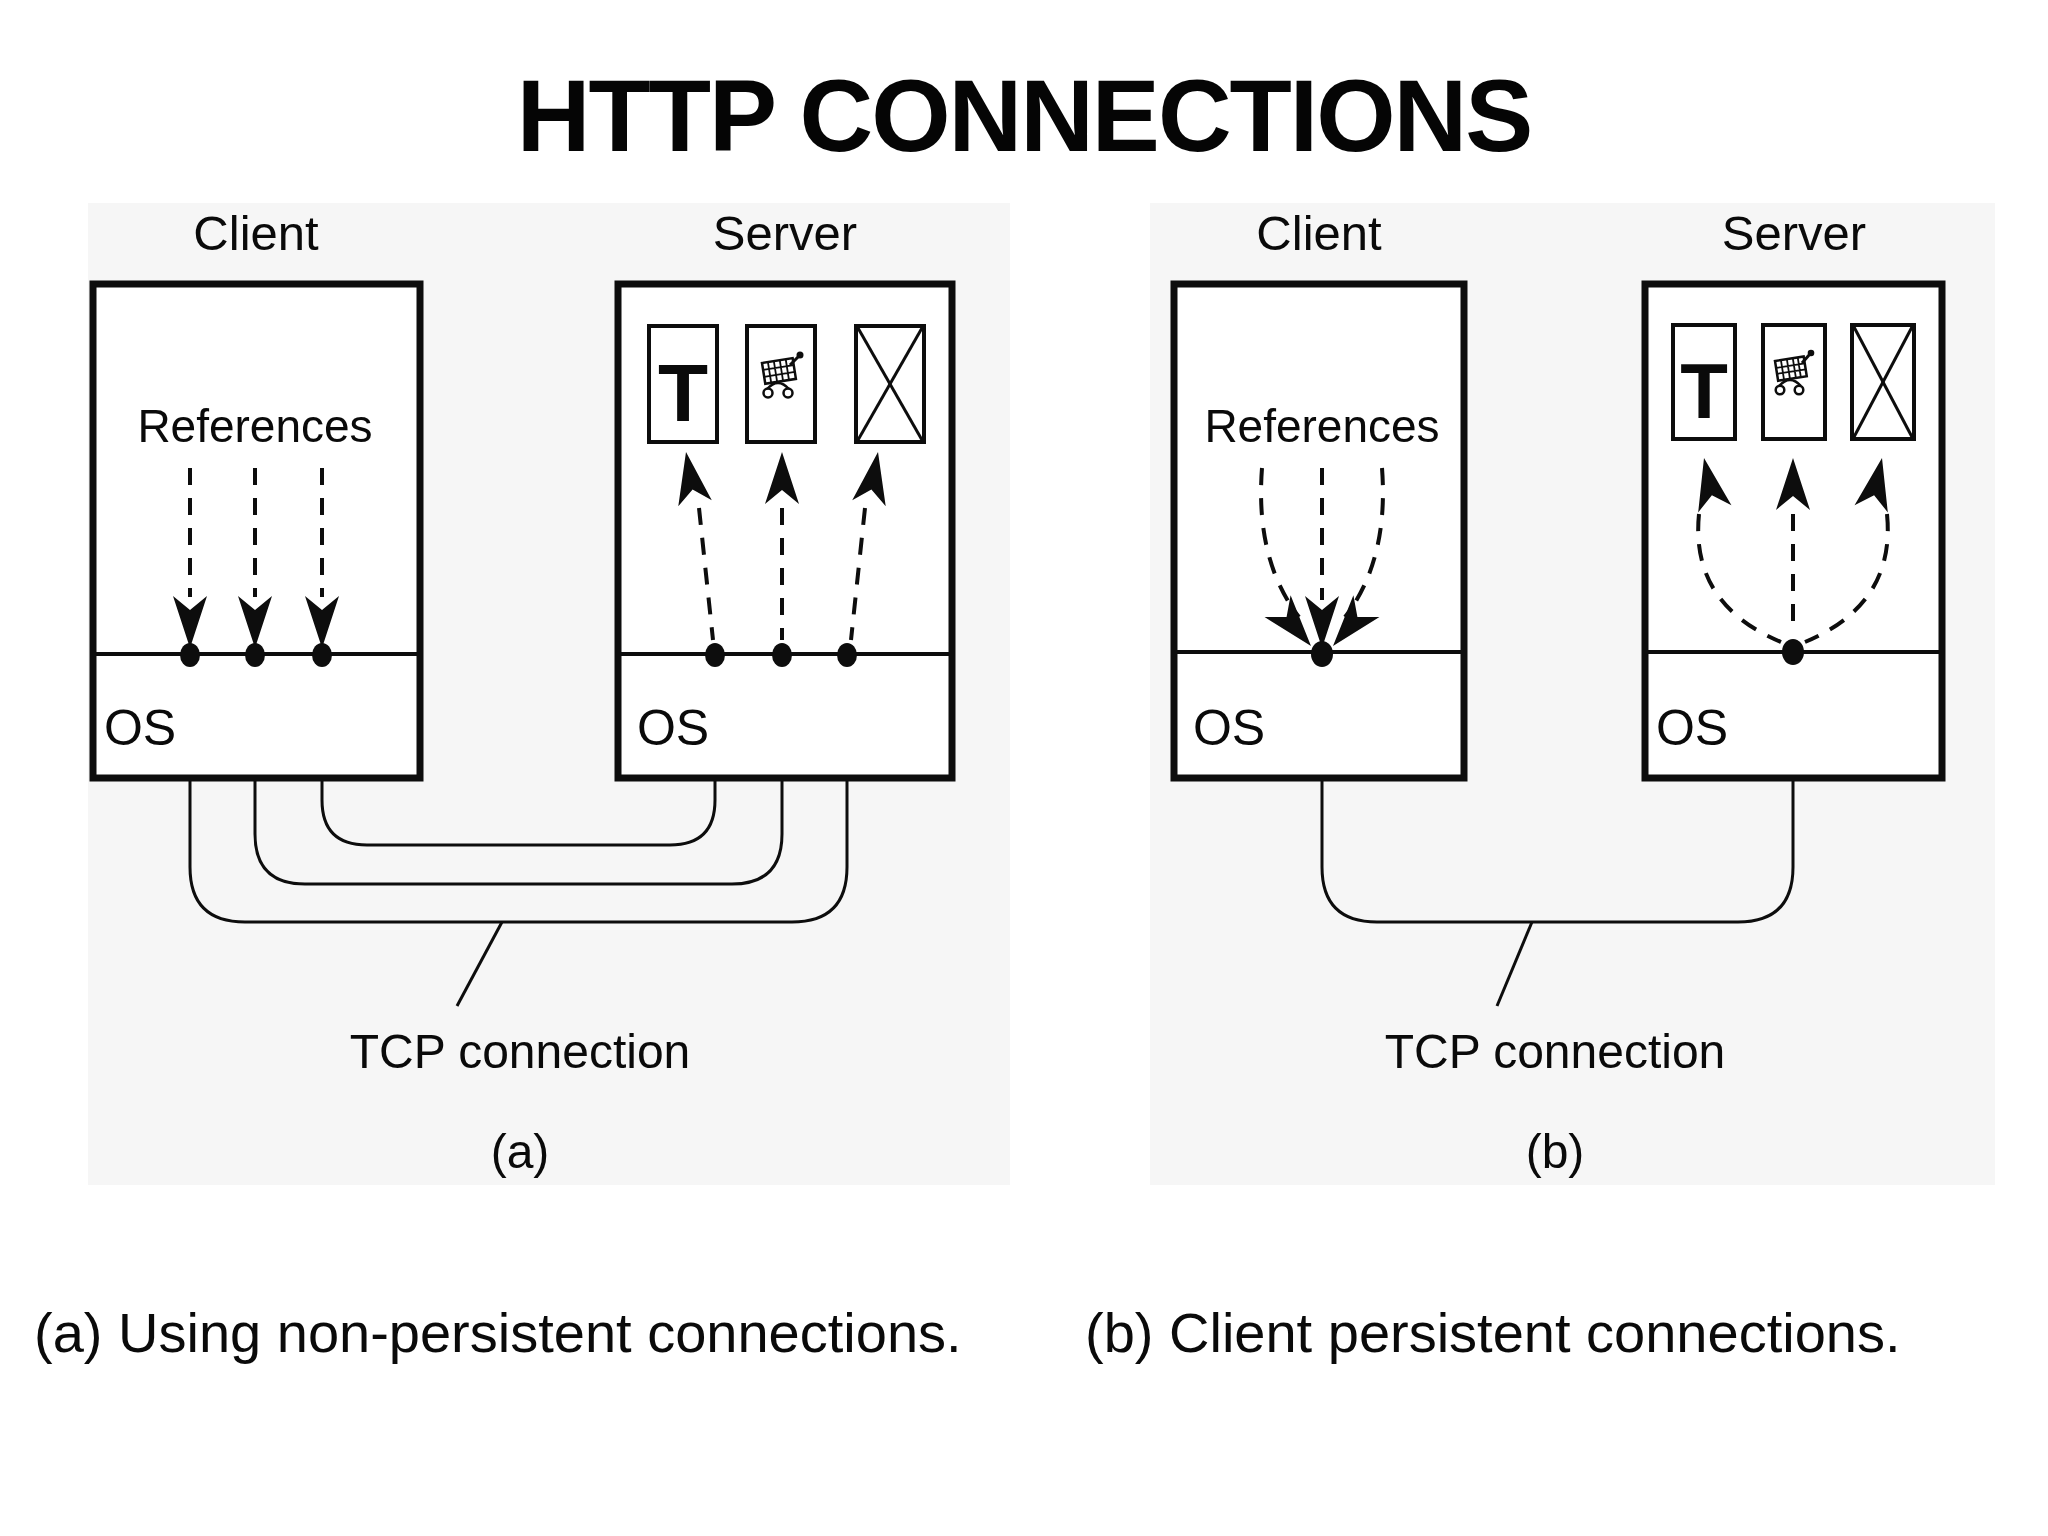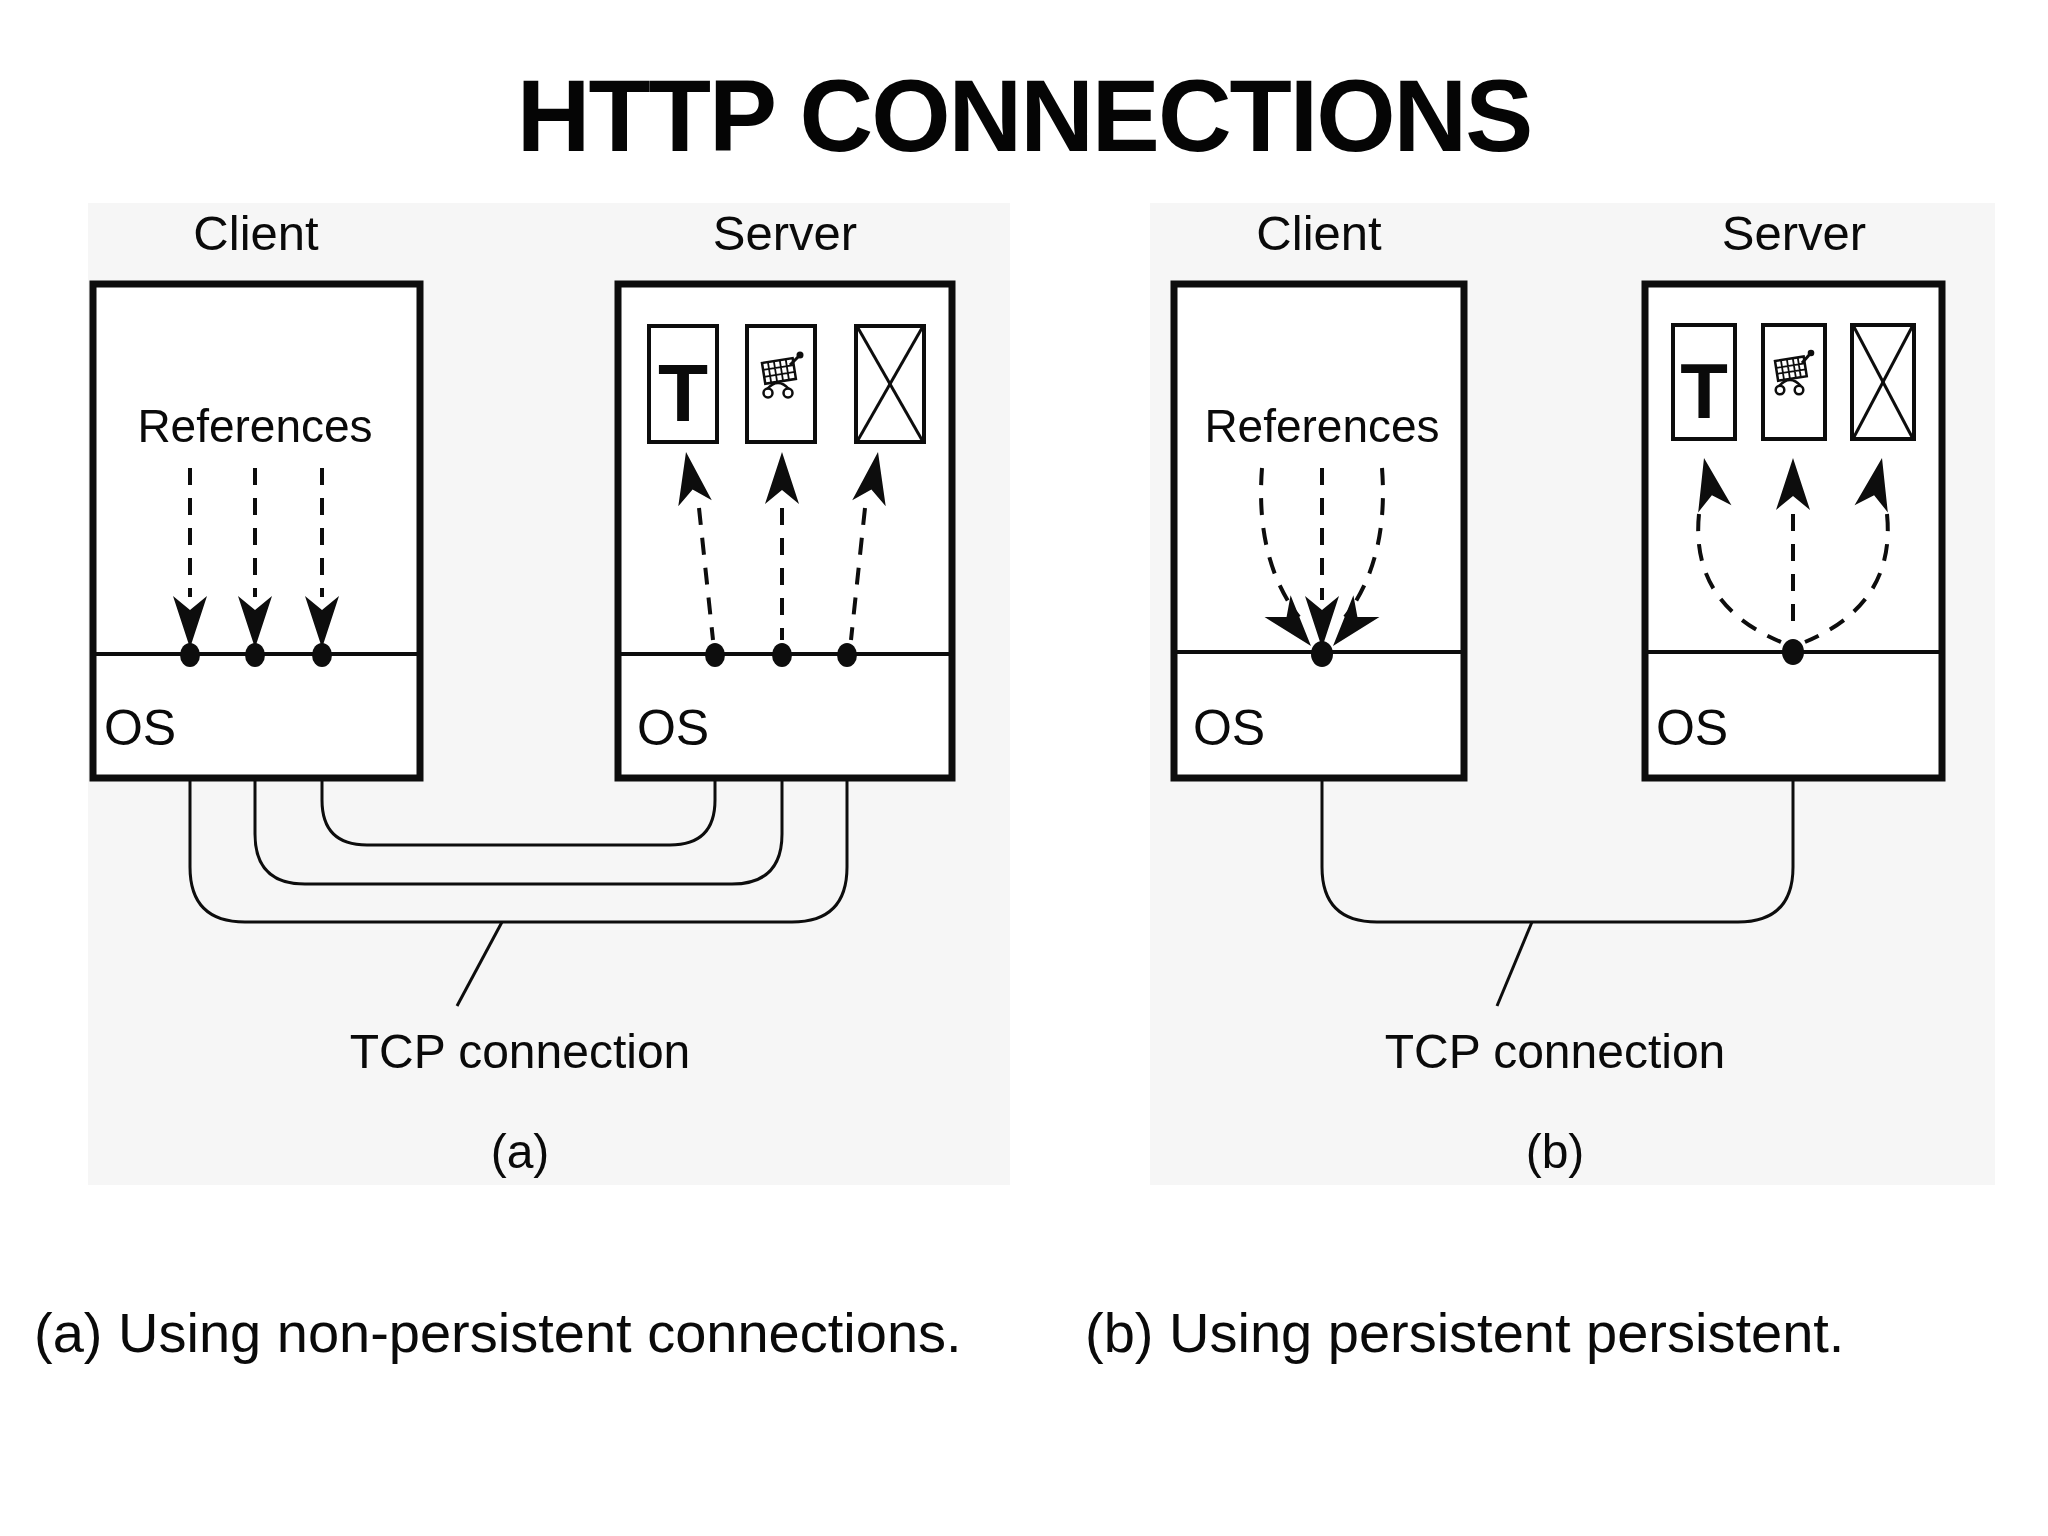--- a/index.html
+++ b/index.html
@@ -172,15 +172,15 @@
       <path class="dash ink" d="M 1887 514 Q 1896 604 1805 642"></path>
       <ellipse class="solidfill" cx="1793" cy="652" rx="11" ry="13"></ellipse>
 
       <line class="wire ink" x1="1532" y1="922" x2="1497" y2="1006"></line>
       <text class="lbl" x="1555" y="1068" font-size="48" text-anchor="middle">TCP connection</text>
       <text class="lbl" x="1555" y="1168" font-size="48" text-anchor="middle">(b)</text>
     </g>
   </svg>
 
   <div id="caption-a" class="caption">(a) Using non-persistent connections.</div>
-  <div id="caption-b" class="caption">(b) Using persistent persistent.</div>
+  <div id="caption-b" class="caption">(b) Client persistent connections.</div>
 
 </div>
 
 </body></html>

